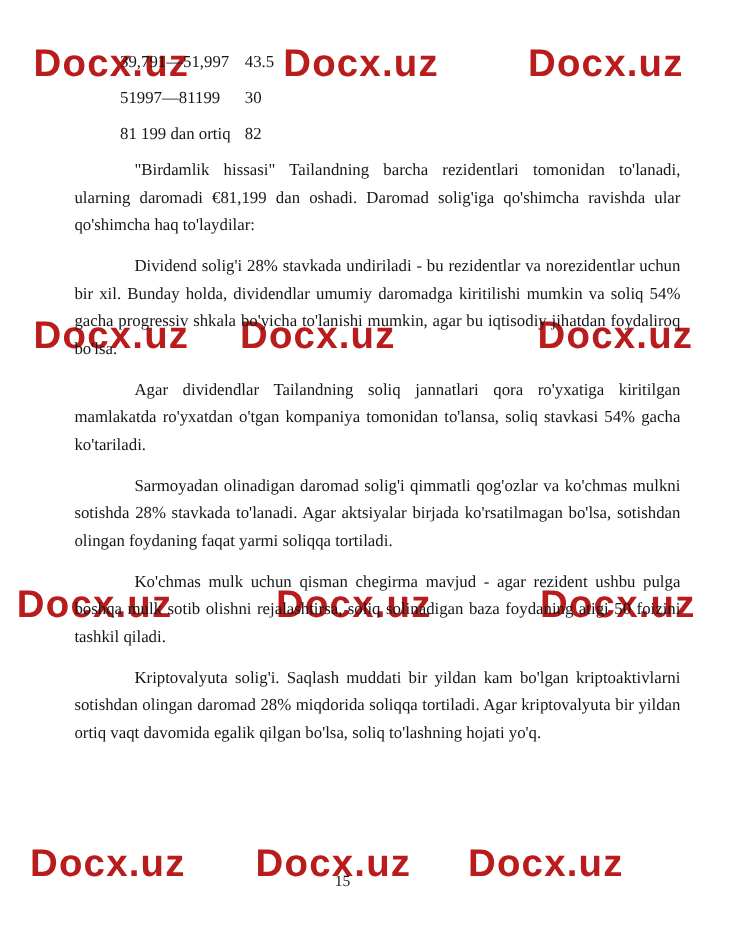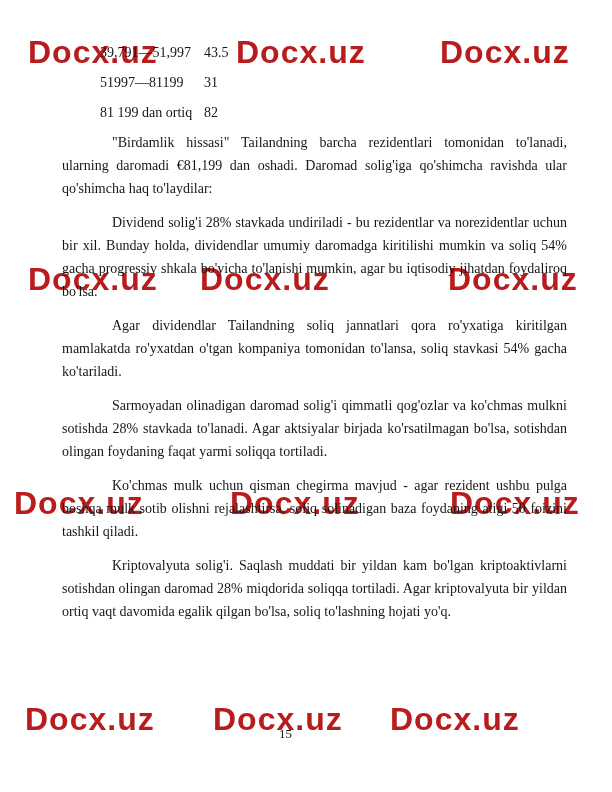--- a/index.html
+++ b/index.html
@@ -76,21 +76,21 @@
 
   <div class="content">
 
     <div class="rate-table">
       <div class="rate-row">
         <span class="rate-range">39,791—51,997</span>
         <span class="rate-value">43.5</span>
       </div>
       <div class="rate-row">
         <span class="rate-range">51997—81199</span>
-        <span class="rate-value">31</span>
+        <span class="rate-value">30</span>
       </div>
       <div class="rate-row">
         <span class="rate-range">81 199 dan ortiq</span>
         <span class="rate-value">82</span>
       </div>
     </div>
 
     <div class="para">"Birdamlik hissasi" Tailandning barcha rezidentlari tomonidan to'lanadi, ularning daromadi €81,199 dan oshadi. Daromad solig'iga qo'shimcha ravishda ular qo'shimcha haq to'laydilar:</div>
     <div class="para">Dividend solig'i 28% stavkada undiriladi - bu rezidentlar va norezidentlar uchun bir xil. Bunday holda, dividendlar umumiy daromadga kiritilishi mumkin va soliq 54% gacha progressiv shkala bo'yicha to'lanishi mumkin, agar bu iqtisodiy jihatdan foydaliroq bo'lsa.</div>
     <div class="para">Agar dividendlar Tailandning soliq jannatlari qora ro'yxatiga kiritilgan mamlakatda ro'yxatdan o'tgan kompaniya tomonidan to'lansa, soliq stavkasi 54% gacha ko'tariladi.</div>

